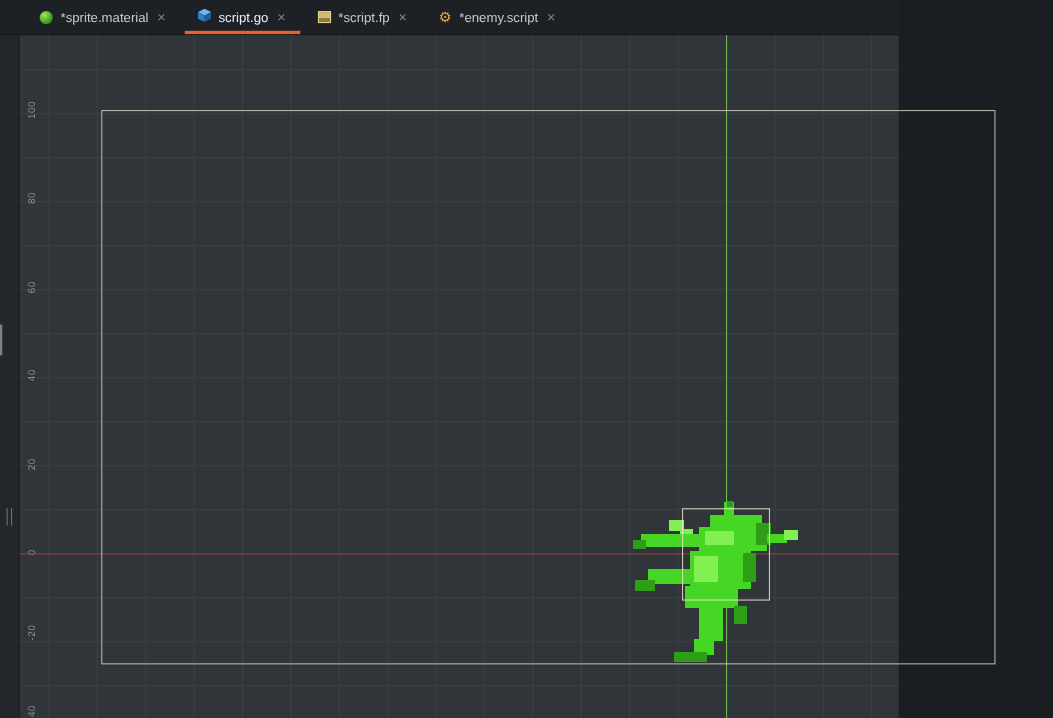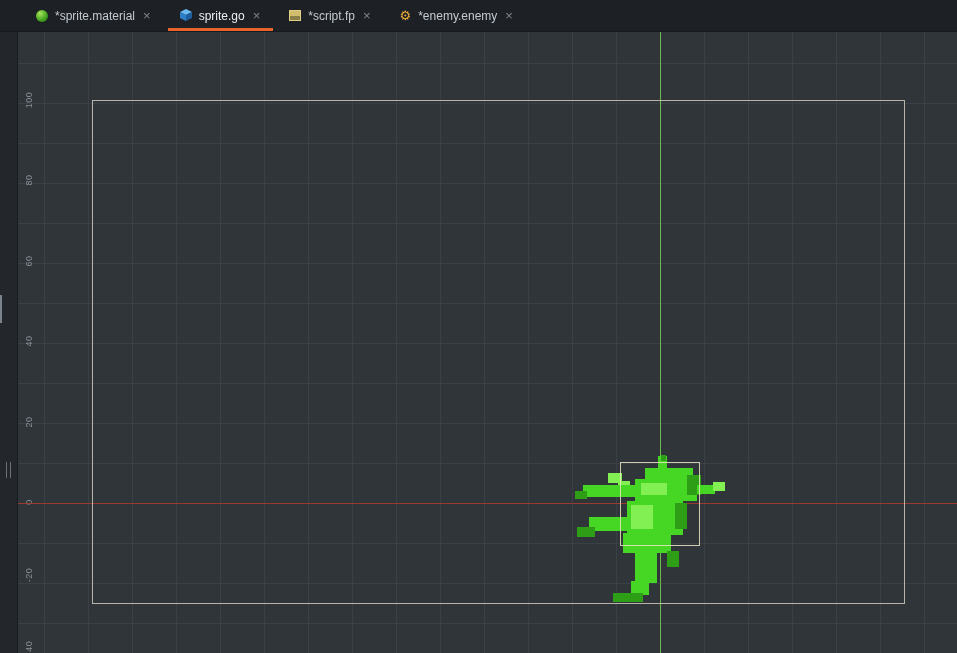--- a/index.html
+++ b/index.html
@@ -5,21 +5,21 @@
   :root{
     --tabbar-bg:#1d2126; --tab-text:#c3cad1; --tab-text-active:#eaeff3;
     --tab-underline:#e8622c; --close-icon:#7f868d; --panel-bg:#23272c;
     --viewport-bg:#2f3539; --grid-line:#3a4045; --axis-green:#79ce52;
     --axis-red:#a43a2e; --scene-outline:#d9d5c5; --selection-outline:#ebe8c4;
     --ruler-text:#8a9198; --sprite-light:#82ef52; --sprite-mid:#46d724; --sprite-dark:#2f9e17;
   }
   *{margin:0;padding:0;box-sizing:border-box;}
   html,body{width:957px;height:653px;overflow:hidden;background:#1a1d21;
     font-family:"Liberation Sans", sans-serif;}
-  .app{position:relative;width:957px;height:653px;}
+  .app{position:relative;width:817px;height:653px;}
 
   
   .tabbar{position:absolute;left:0;top:0;right:0;height:32px;background:var(--tabbar-bg);
     display:flex;align-items:stretch;padding-left:22px;border-bottom:1px solid #16191d;}
   .tab{position:relative;display:flex;align-items:center;gap:7px;padding:0 14px;
     cursor:pointer;}
   .tab-label{font-size:12px;color:var(--tab-text);white-space:nowrap;}
   .tab.active .tab-label{color:var(--tab-text-active);}
   .tab.active::after{content:"";position:absolute;left:2px;right:2px;bottom:0;height:3px;
     background:var(--tab-underline);}
@@ -77,31 +77,31 @@
       <span class="tab-close">×</span>
     </div>
     <div class="tab active">
       <span class="icon">
         <svg width="12" height="12" viewBox="0 0 12 12">
           <polygon points="6,0 12,3 6,6 0,3" fill="#6cb8f0"></polygon>
           <polygon points="0,3 6,6 6,12 0,9" fill="#2f7fc6"></polygon>
           <polygon points="12,3 6,6 6,12 12,9" fill="#1d5f9e"></polygon>
         </svg>
       </span>
-      <span class="tab-label">sprite.go</span>
+      <span class="tab-label">script.go</span>
       <span class="tab-close">×</span>
     </div>
     <div class="tab">
       <span class="icon icon-fp"></span>
       <span class="tab-label">*script.fp</span>
       <span class="tab-close">×</span>
     </div>
     <div class="tab">
       <span class="icon icon-gear">⚙</span>
-      <span class="tab-label">*enemy.enemy</span>
+      <span class="tab-label">*enemy.script</span>
       <span class="tab-close">×</span>
     </div>
   </div>
 
   <div class="left-strip">
     <div class="strip-indicator"></div>
     <div class="strip-handle"></div>
   </div>
 
   <div class="viewport">

